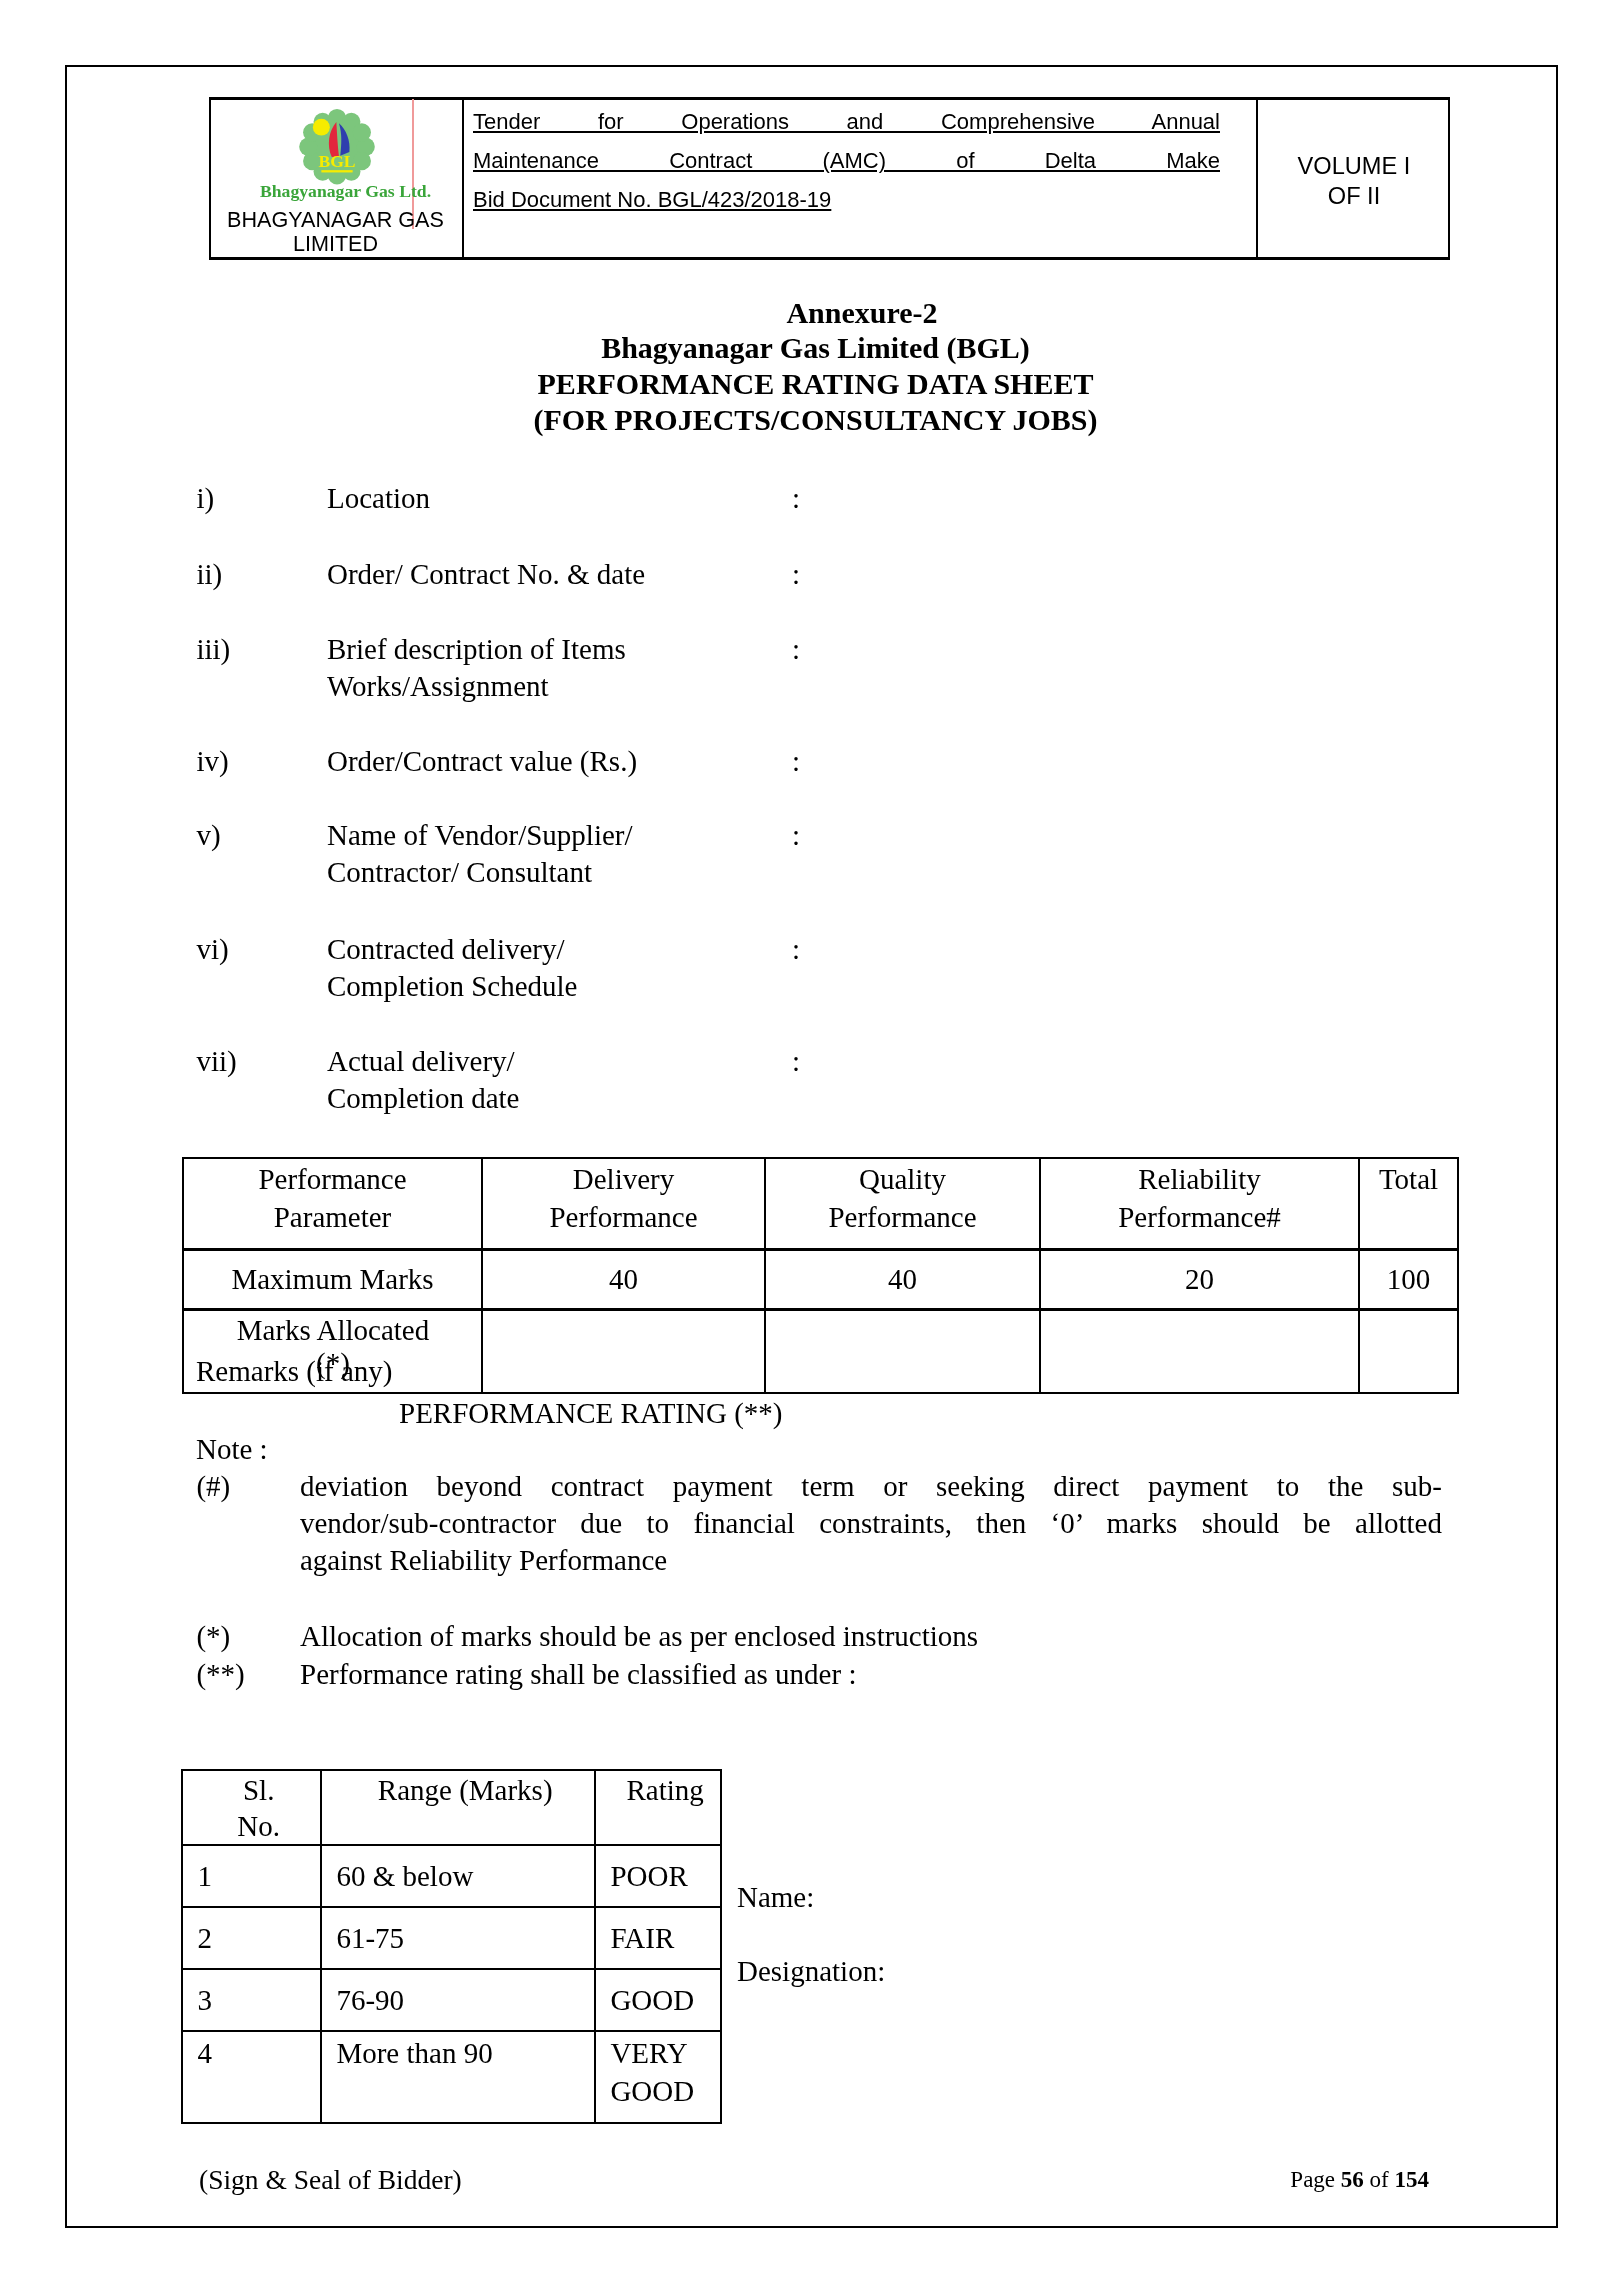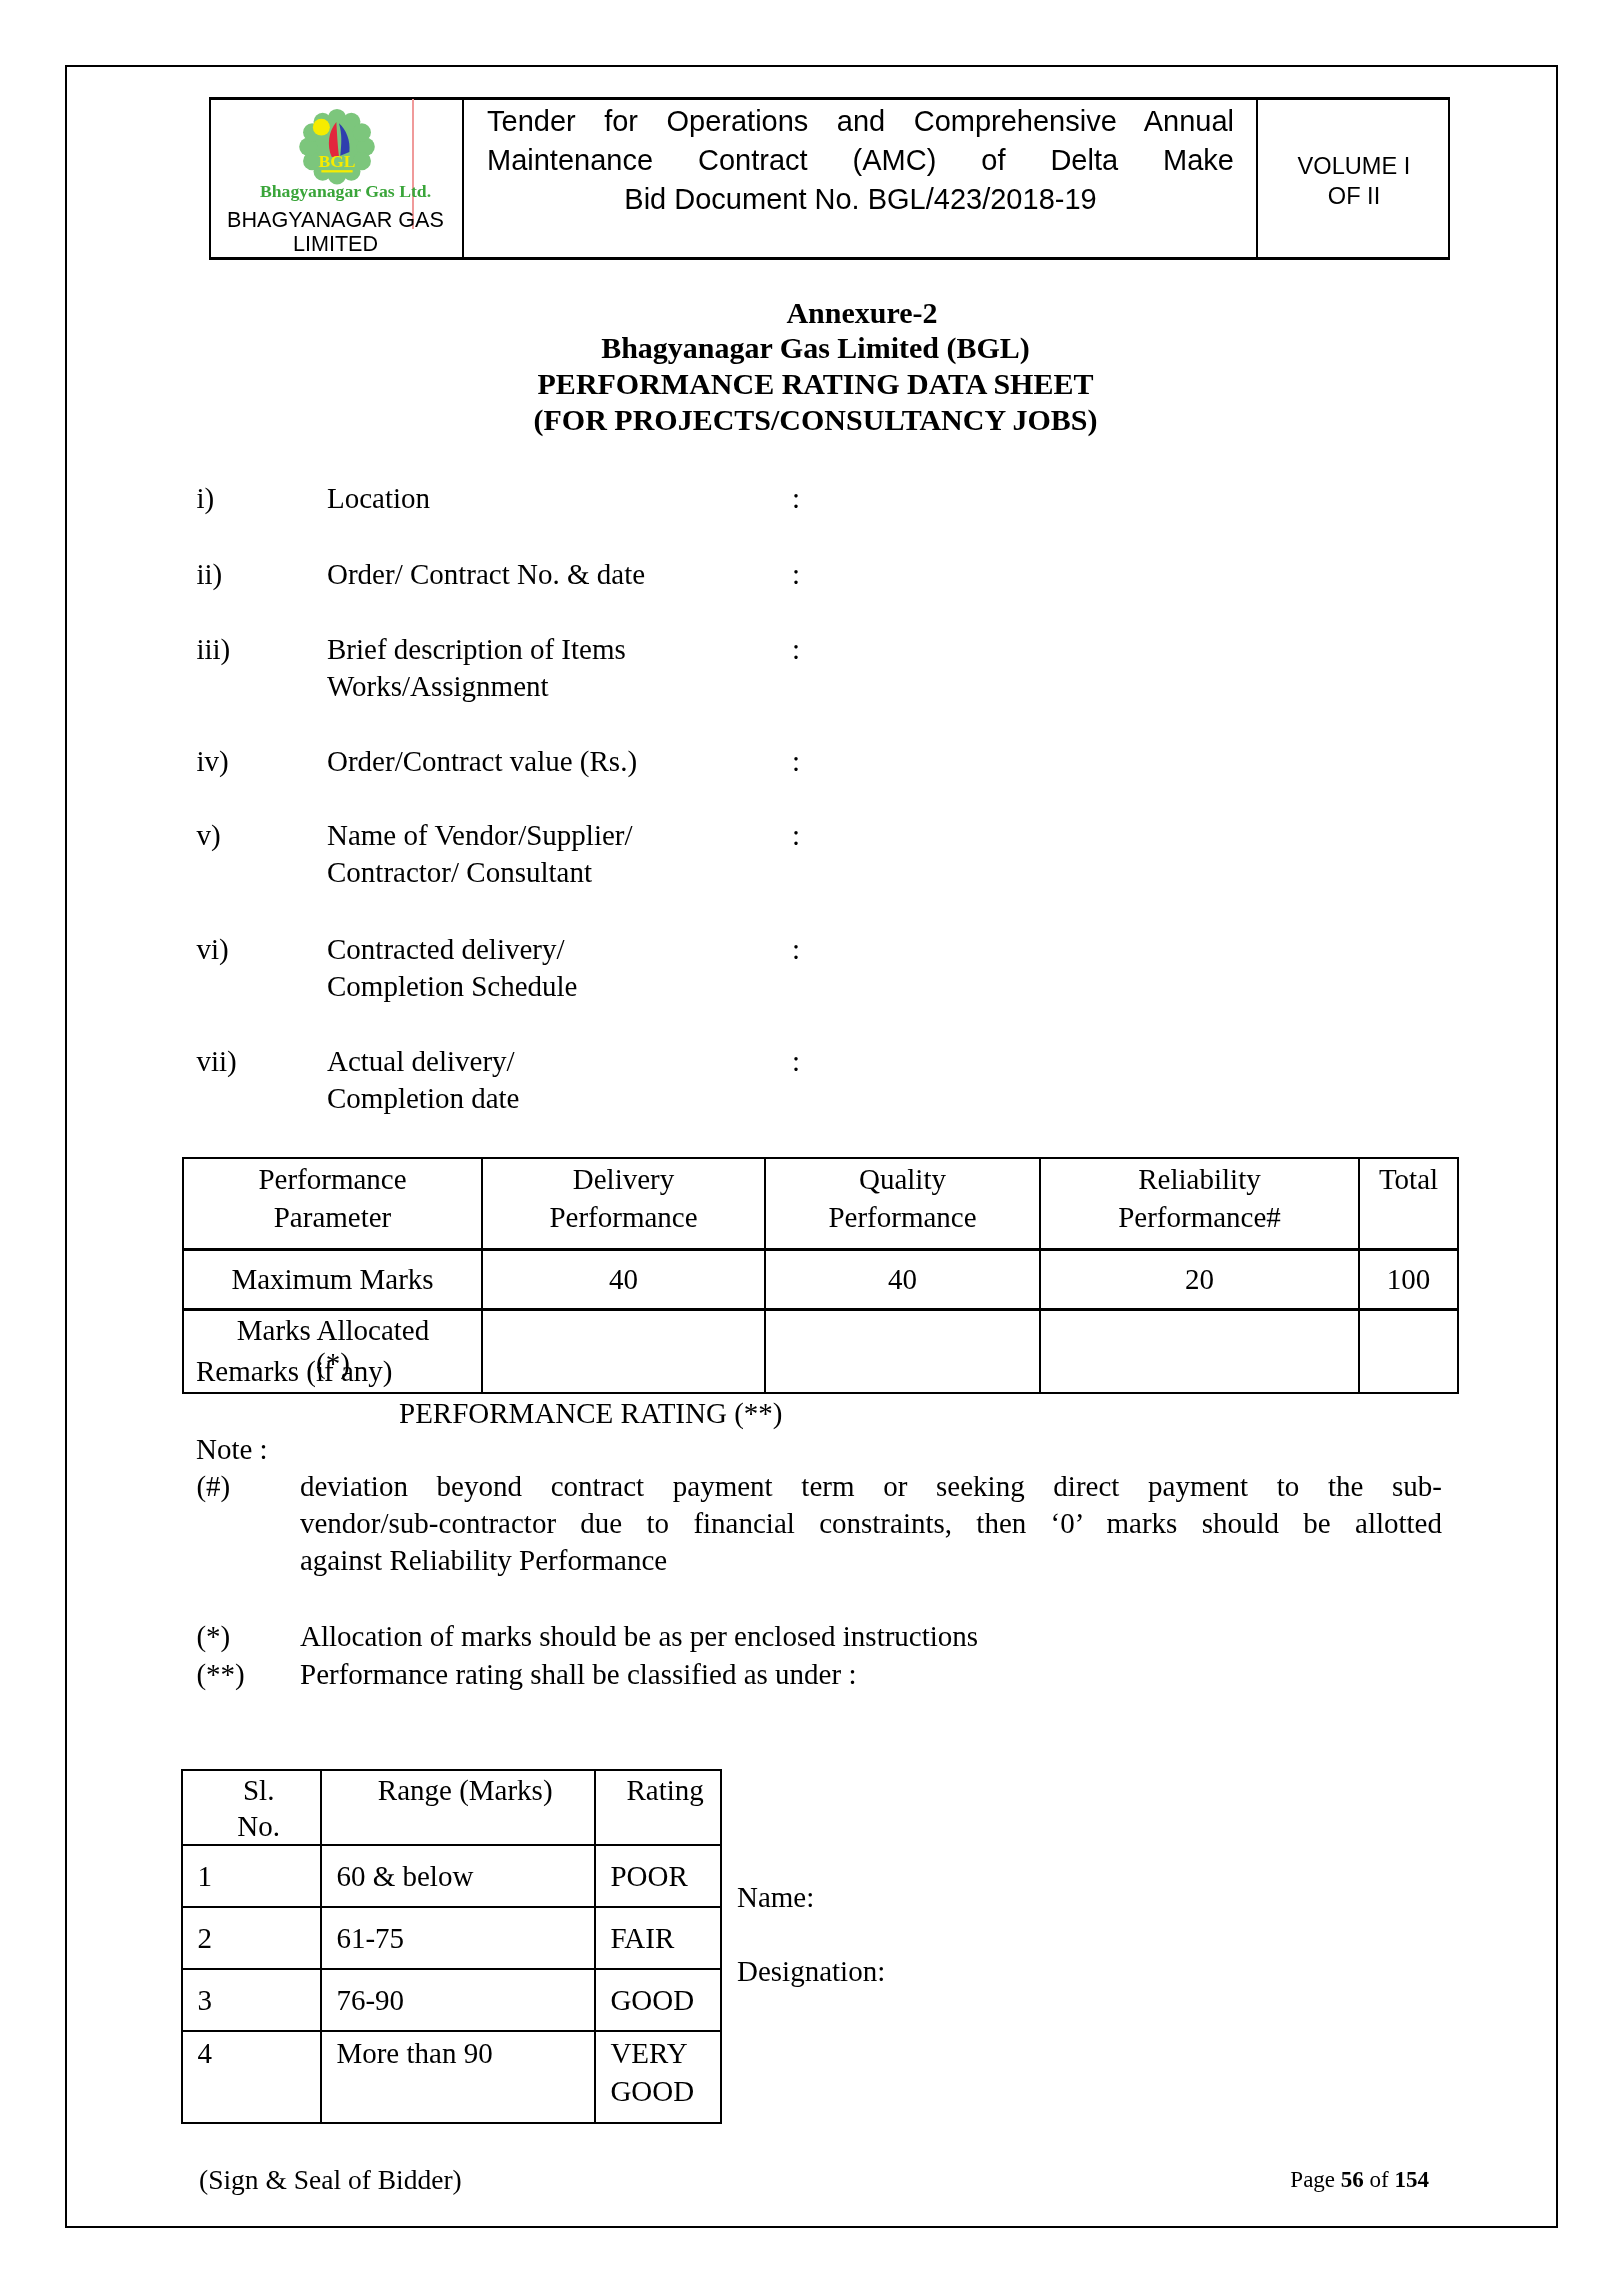--- a/index.html
+++ b/index.html
@@ -11,23 +11,23 @@
   
   #hdr-box{left:209px;top:97px;width:1241px;height:163px;border:2px solid #000;
            border-top-width:3.9px;border-bottom-width:3.9px;box-sizing:border-box;display:flex;}
   .hdr-c1{width:251px;border-right:2px solid #000;}
   .hdr-c2{width:792px;border-right:2px solid #000;}
   .hdr-c3{flex:1;}
   .sans{font-family:"Liberation Sans", sans-serif;}
   #logo-caption{left:219px;top:181px;width:253px;text-align:center;font-size:17.7px;font-weight:bold;color:#3aa53a;}
   #company-name{left:209px;top:208px;width:253px;text-align:center;font-size:21.6px;line-height:24px;}
   #red-rule{left:412px;top:99px;width:2px;height:130px;background:#f09a9a;}
-  #tender-text{left:487px;top:102px;width:747px;font-size:29px;line-height:39px;}
+  #tender-text{left:473px;top:102px;width:747px;font-size:22px;line-height:39px;text-decoration:underline;}
   .jline{text-align:justify;text-align-last:justify;}
-  .cline{text-align:center;}
+  .cline{text-align:left;}
   #volume-box{left:1260px;top:151px;width:188px;text-align:center;font-size:23.6px;line-height:30px;}
   
   .title-line{left:182px;width:1267px;text-align:center;font-weight:bold;font-size:30px;line-height:35px;}
   
   .item{left:182px;width:1267px;line-height:37px;font-size:29px;}
   .item .num{position:absolute;left:14.4px;top:0;}
   .item .itxt{position:absolute;left:145px;top:0;width:628px;}
   .item .colon{position:absolute;left:610px;top:0;}
   
   #perf-table{left:182px;top:1157px;}

